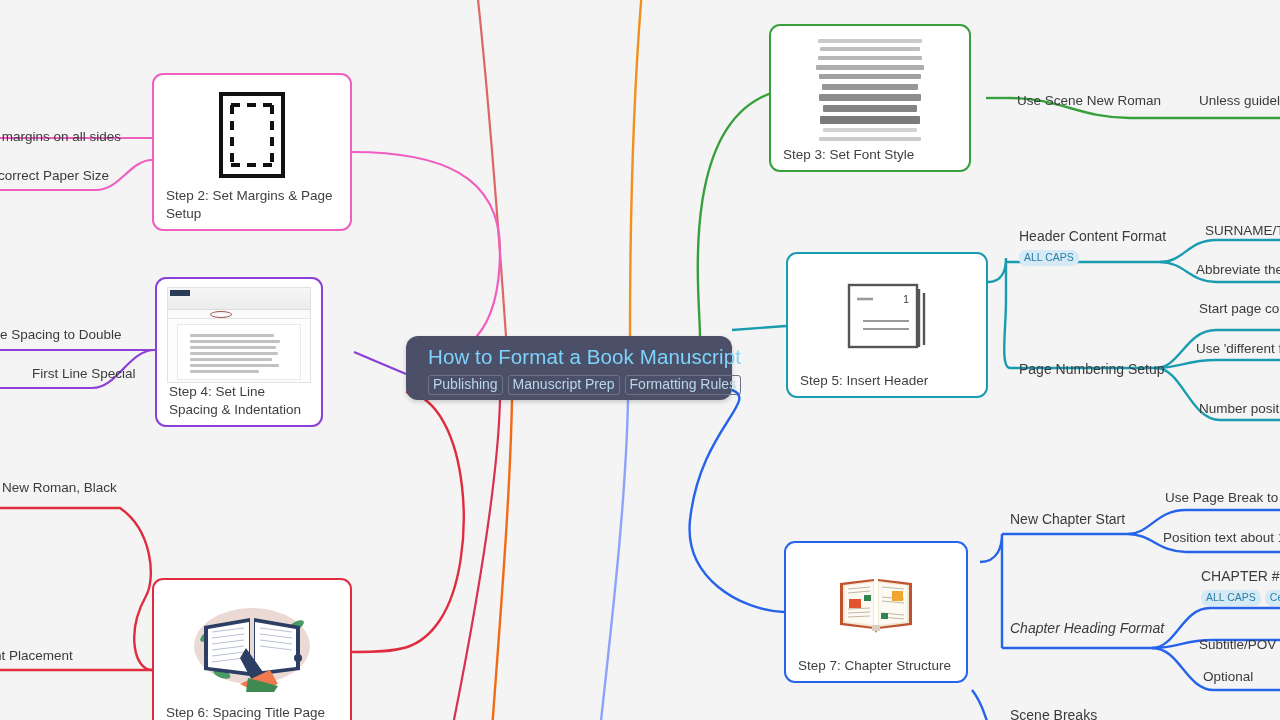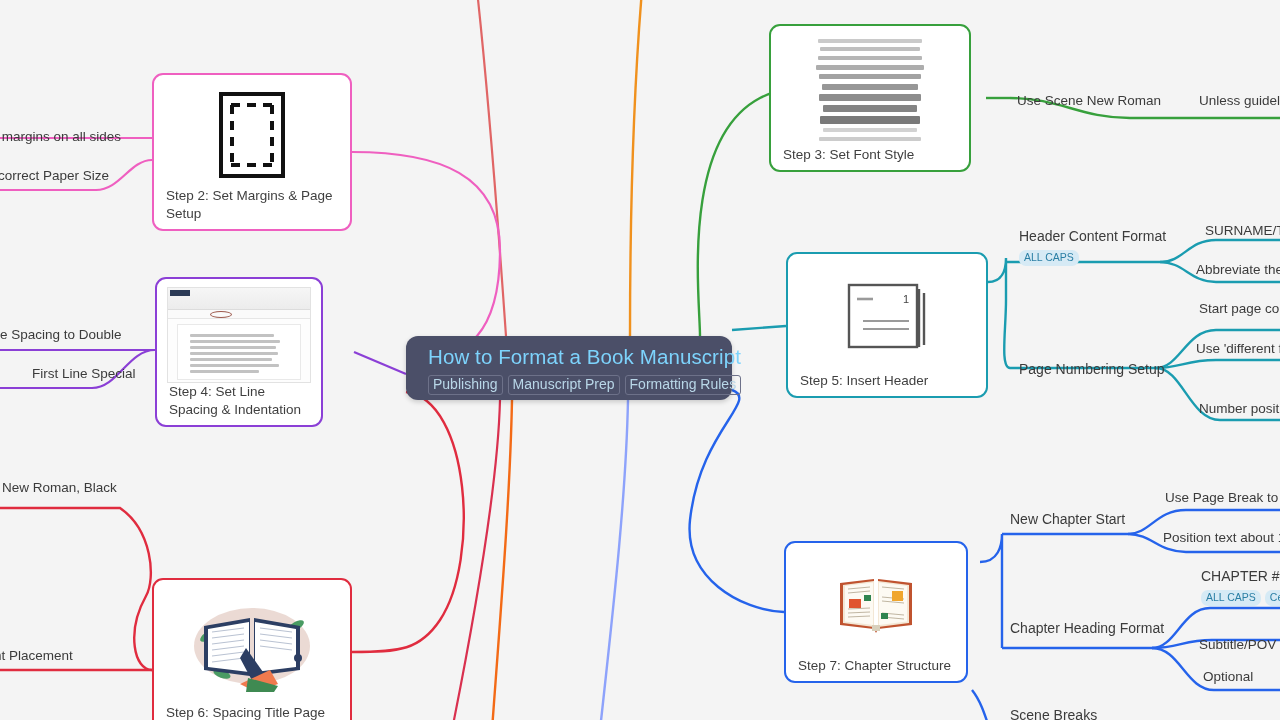--- a/index.html
+++ b/index.html
@@ -314,21 +314,21 @@
         <path d="M38 56 L42 56 L40 60 Z" fill="#c0532f"></path>
         <path d="M36 52 L44 52 L44 58 L36 58 Z" fill="#d8d0bc"></path>
       </svg>
     </div>
     <div class="card-label">Step 7: Chapter Structure</div>
   </div>
 
   <div class="lbl big" style="left:1010px; top:511px;"><span>New Chapter Start</span></div>
   <div class="lbl" style="left:1165px; top:490px;"><span>Use Page Break to start</span></div>
   <div class="lbl" style="left:1163px; top:530px;"><span>Position text about 1/3 down</span></div>
-  <div class="lbl big" style="left:1010px; top:620px;"><span>Chapter Heading Format</span></div>
+  <div class="lbl big" style="left:1010px; top:620px;font-style:italic;"><span>Chapter Heading Format</span></div>
   <div class="lbl big" style="left:1201px; top:568px;">
     <span>CHAPTER #</span>
     <div class="badges">
       <span class="badge">ALL CAPS</span>
       <span class="badge">Centered</span>
     </div>
   </div>
   <div class="lbl" style="left:1199px; top:637px;"><span>Subtitle/POV</span></div>
   <div class="lbl" style="left:1203px; top:669px;"><span>Optional</span></div>
   <div class="lbl big" style="left:1010px; top:707px;"><span>Scene Breaks</span></div>

